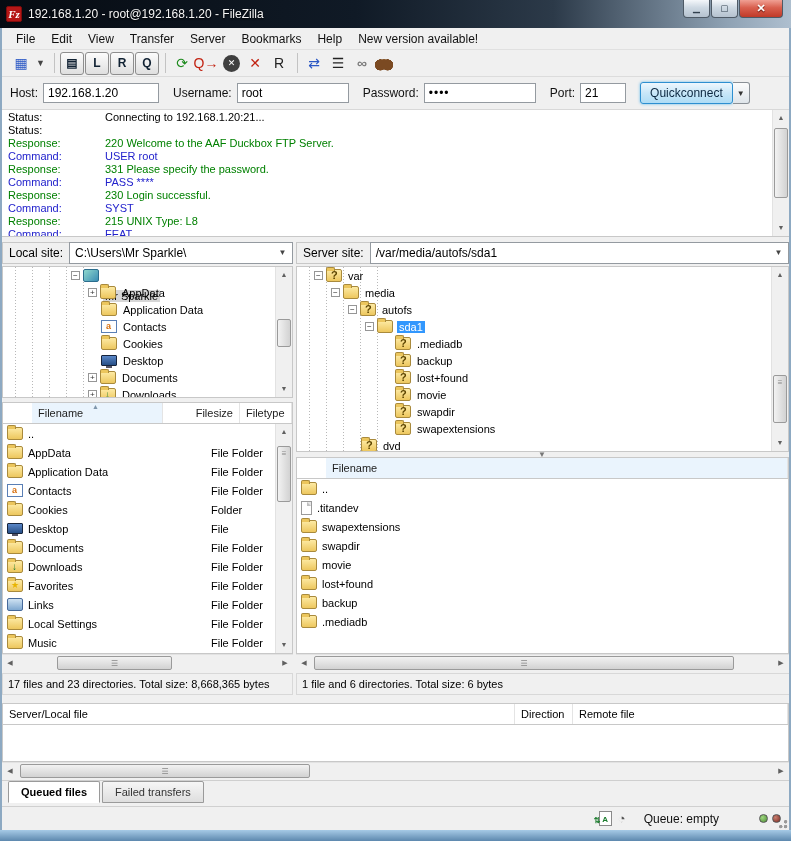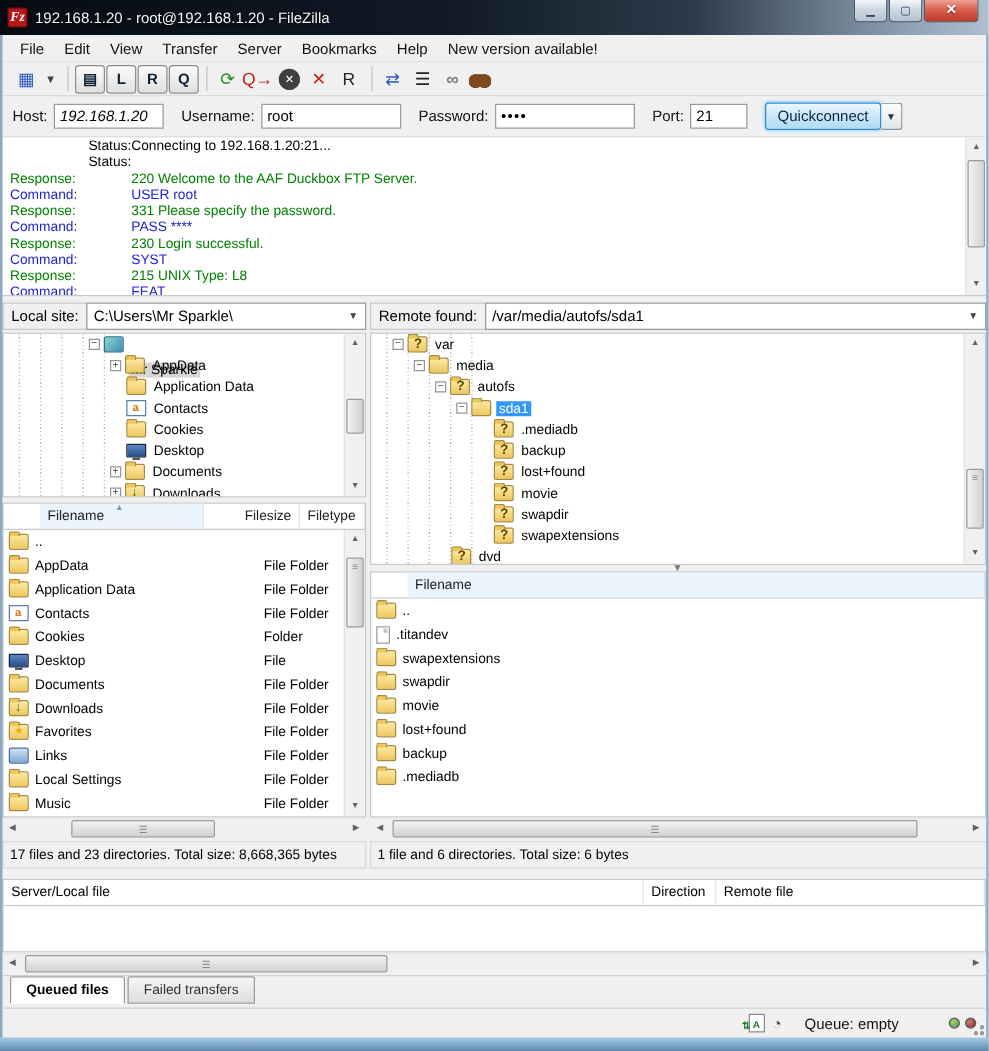--- a/index.html
+++ b/index.html
@@ -51,34 +51,34 @@
       radial-gradient(circle at 70% 62%, #7b4a22 34%, transparent 36%),
       radial-gradient(circle at 50% 40%, #8a5a2e 18%, transparent 20%);
     width:18px; height:16px; }
 
   
   .quickbar { position:absolute; left:2px; right:2px; top:77px; height:33px; background:#f0f0f0;
     border-bottom:1px solid #d8d8d8; display:flex; align-items:center; padding-left:8px; font-size:12px; }
   .qc-label { margin-right:5px; color:#111; white-space:nowrap; }
   .qc-input { height:20px; border:1px solid #949aa0; background:#fff; font:12px "Liberation Sans",sans-serif;
     padding:0 4px; margin-right:14px; }
-  .qc-host { width:88px;font-style:italic; } .qc-user { width:112px; } .qc-pass { width:112px; letter-spacing:1px; }
+  .qc-host { width:116px; } .qc-user { width:112px; } .qc-pass { width:112px; letter-spacing:1px; }
   .qc-port { width:46px; }
   .qc-btn { height:22px; padding:0 9px; border:1px solid #2d8fd0; border-radius:3px;
     background:linear-gradient(#eef7fd,#c8e7f8 50%,#aedcf5); font:12px "Liberation Sans",sans-serif;
     color:#0b2740; box-shadow:0 0 3px #64baea; }
   .qc-dd { width:17px; height:22px; border:1px solid #8a9096; border-left:none; border-radius:0 3px 3px 0;
     background:linear-gradient(#fcfcfc,#dfe5ea); font-size:8px; color:#333; }
 
   
   .logpane { position:absolute; left:2px; right:2px; top:110px; height:127px; background:#fff;
     border-bottom:1px solid #c8c8c8; overflow:hidden; font-size:11px; }
   .log-row { display:flex; height:13px; line-height:13px; white-space:nowrap; }
   .log-type { width:103px; flex:0 0 auto; padding-left:6px; }
-  .k-status { color:#000;text-align:right; } .k-command { color:#2222cc; } .k-response { color:#008000; }
+  .k-status { color:#000; } .k-command { color:#2222cc; } .k-response { color:#008000; }
 
   
   .vscroll { position:absolute; right:0; top:0; bottom:0; width:17px; background:#f0f0f0;
     border-left:1px solid #e2e2e2; }
   .vscroll .arr { position:absolute; left:0; width:16px; height:16px; text-align:center;
     font-size:7px; line-height:16px; color:#606060; }
   .arr-up { top:0; } .arr-dn { bottom:0; }
   .vthumb { position:absolute; left:1px; width:14px; background:linear-gradient(90deg,#f2f2f2,#d2d2d2);
     border:1px solid #9a9a9a; border-radius:2px; }
   .hscroll { position:relative; height:17px; background:#f0f0f0; border-top:1px solid #e2e2e2; }
@@ -299,21 +299,21 @@
 
   <div class="site-row" style="left:2px; top:241px; width:291px;">
     <span class="lbl">Local site:</span>
     <div class="combo">
       <span>C:\Users\Mr Sparkle\</span>
       <span class="dd">▼</span>
     </div>
   </div>
 
   <div class="site-row" style="left:296px; top:241px; width:493px;">
-    <span class="lbl">Remote found:</span>
+    <span class="lbl">Server site:</span>
     <div class="combo">
       <span>/var/media/autofs/sda1</span>
       <span class="dd">▼</span>
     </div>
   </div>
 
   <div class="treepane" style="left:2px; top:266px; width:291px; height:132px;">
     <div id="localtree" style="margin-right:17px;">
         <div class="trow">
           <span style="flex: 0 0 auto; width: 68px;"></span>

